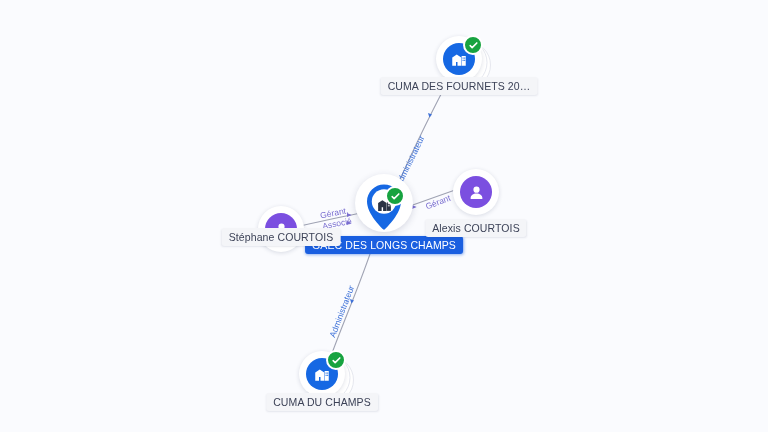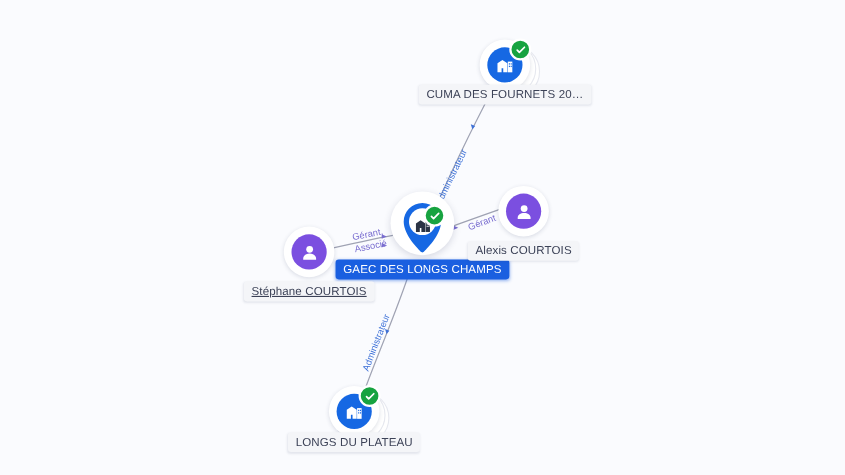--- a/index.html
+++ b/index.html
@@ -158,21 +158,21 @@
   <div class="node" style="left:281px;top:229px;">
     <div class="disc">
       <div class="inner person">
         <svg viewBox="0 0 24 24" width="19" height="19" fill="#ffffff">
           <circle cx="12" cy="8.4" r="3.9"></circle>
           <path d="M12 13.3c-4.1 0-7.4 2.4-7.4 5.4v1.6h14.8v-1.6c0-3-3.3-5.4-7.4-5.4z"></path>
         </svg>
       </div>
     </div>
   </div>
-  <div class="lbl plain" style="left:281px;top:256px;text-decoration:underline;">Stéphane COURTOIS</div>
+  <div class="lbl plain" style="left:281px;top:228px;">Stéphane COURTOIS</div>
 
   <div class="node" style="left:476px;top:192px;">
     <div class="disc">
       <div class="inner person">
         <svg viewBox="0 0 24 24" width="19" height="19" fill="#ffffff">
           <circle cx="12" cy="8.4" r="3.9"></circle>
           <path d="M12 13.3c-4.1 0-7.4 2.4-7.4 5.4v1.6h14.8v-1.6c0-3-3.3-5.4-7.4-5.4z"></path>
         </svg>
       </div>
     </div>
@@ -195,15 +195,15 @@
           </svg>
         </div>
         <div class="badge on-disc">
           <svg viewBox="0 0 12 12">
               <path d="M1.6 6.2l2.6 2.7L10.4 2.6" stroke="#fff" stroke-width="2.1" fill="none" stroke-linecap="round" stroke-linejoin="round"></path>
             </svg>
         </div>
       </div>
     </div>
   </div>
-  <div class="lbl plain" style="left:322px;top:393px;">LONGS DU PLATEAU</div>
+  <div class="lbl plain" style="left:322px;top:393px;">CUMA DU CHAMPS</div>
 
 </div>
 
 </body></html>

